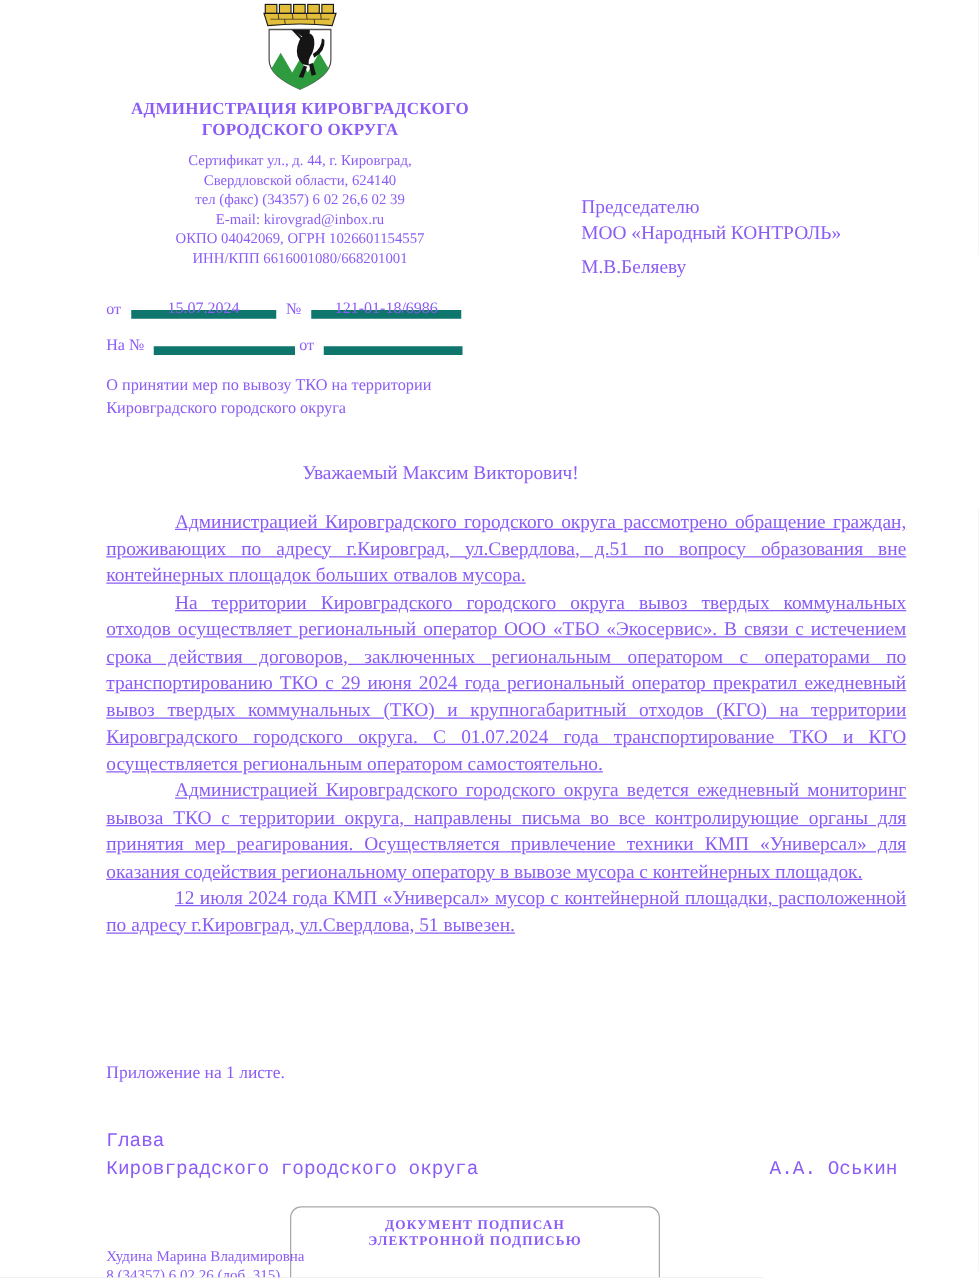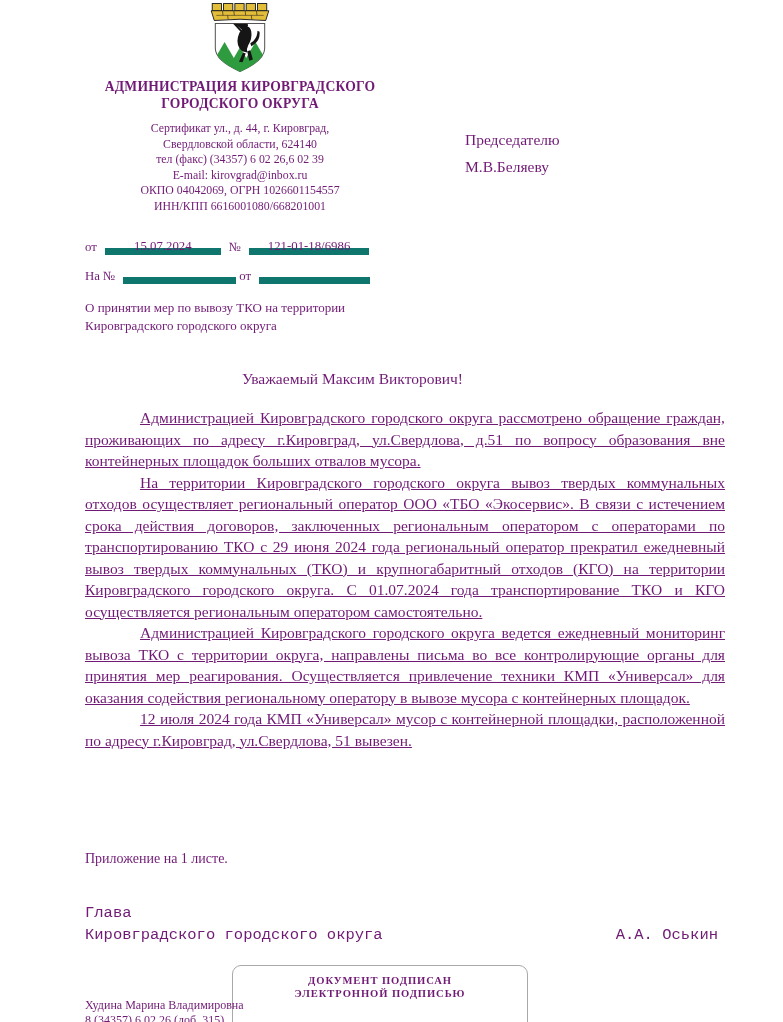--- a/index.html
+++ b/index.html
@@ -5,21 +5,21 @@
   * { margin: 0; padding: 0; box-sizing: border-box; }
   html, body { background: #e8e8e8; }
   .page {
     position: relative;
     width: 783px;
     height: 1022px;
     margin: 0 auto;
     background: #ffffff;
     overflow: hidden;
     font-family: "Liberation Serif", "DejaVu Serif", serif;
-    color: #701a75;
+    color: #8b5cf6;
   }
   
   .letterhead {
     position: absolute;
     left: 85px; top: 0;
     width: 310px;
     text-align: center;
   }
   .coat-of-arms { display: block; margin: 2px auto 0 auto; }
   .org-name {
@@ -44,21 +44,21 @@
     height: 18px;
     line-height: 18px;
   }
   .cell-date { width: 116px; margin-right: 8px; }
   .cell-num  { width: 120px; }
   .cell-blank1 { width: 113px; margin-right: 3px; }
   .cell-blank2 { width: 111px; }
   
   .recipient {
     position: absolute;
-    left: 465px; top: 129px;
+    left: 465px; top: 155px;
     width: 300px;
     font-size: 15.5px;
     line-height: 21px;
   }
   .recipient .addressee-name { margin-top: 6px; }
   
   .subject {
     position: absolute;
     left: 85px; top: 299px;
     width: 300px;
@@ -210,20 +210,21 @@
     <div class="ref-row">
       <span class="ref-label">На №</span>
       <span class="ref-cell cell-blank1"></span>
       <span class="ref-label">от</span>
       <span class="ref-cell cell-blank2"></span>
     </div>
   </div>
 
   <div class="recipient">
     <div>Председателю</div>
+    <div>МОО «Народный КОНТРОЛЬ»</div>
     <div class="addressee-name">М.В.Беляеву</div>
   </div>
 
   <div class="subject">О принятии  мер по вывозу ТКО на территории Кировградского городского округа</div>
 
   <div class="salutation">Уважаемый Максим Викторович!</div>
 
   <div class="body-text">
     <p>Администрацией Кировградского городского округа рассмотрено обращение граждан, проживающих по адресу г.Кировград, ул.Свердлова, д.51 по вопросу образования вне контейнерных площадок больших отвалов мусора.</p>
     <p>На территории Кировградского городского округа вывоз твердых коммунальных отходов осуществляет региональный оператор ООО «ТБО «Экосервис». В связи с истечением срока действия договоров, заключенных региональным оператором с операторами по транспортированию ТКО с 29 июня 2024 года региональный оператор прекратил ежедневный вывоз твердых коммунальных (ТКО) и крупногабаритный отходов (КГО) на территории Кировградского городского округа. С 01.07.2024 года транспортирование ТКО и КГО осуществляется региональным оператором самостоятельно.</p>

